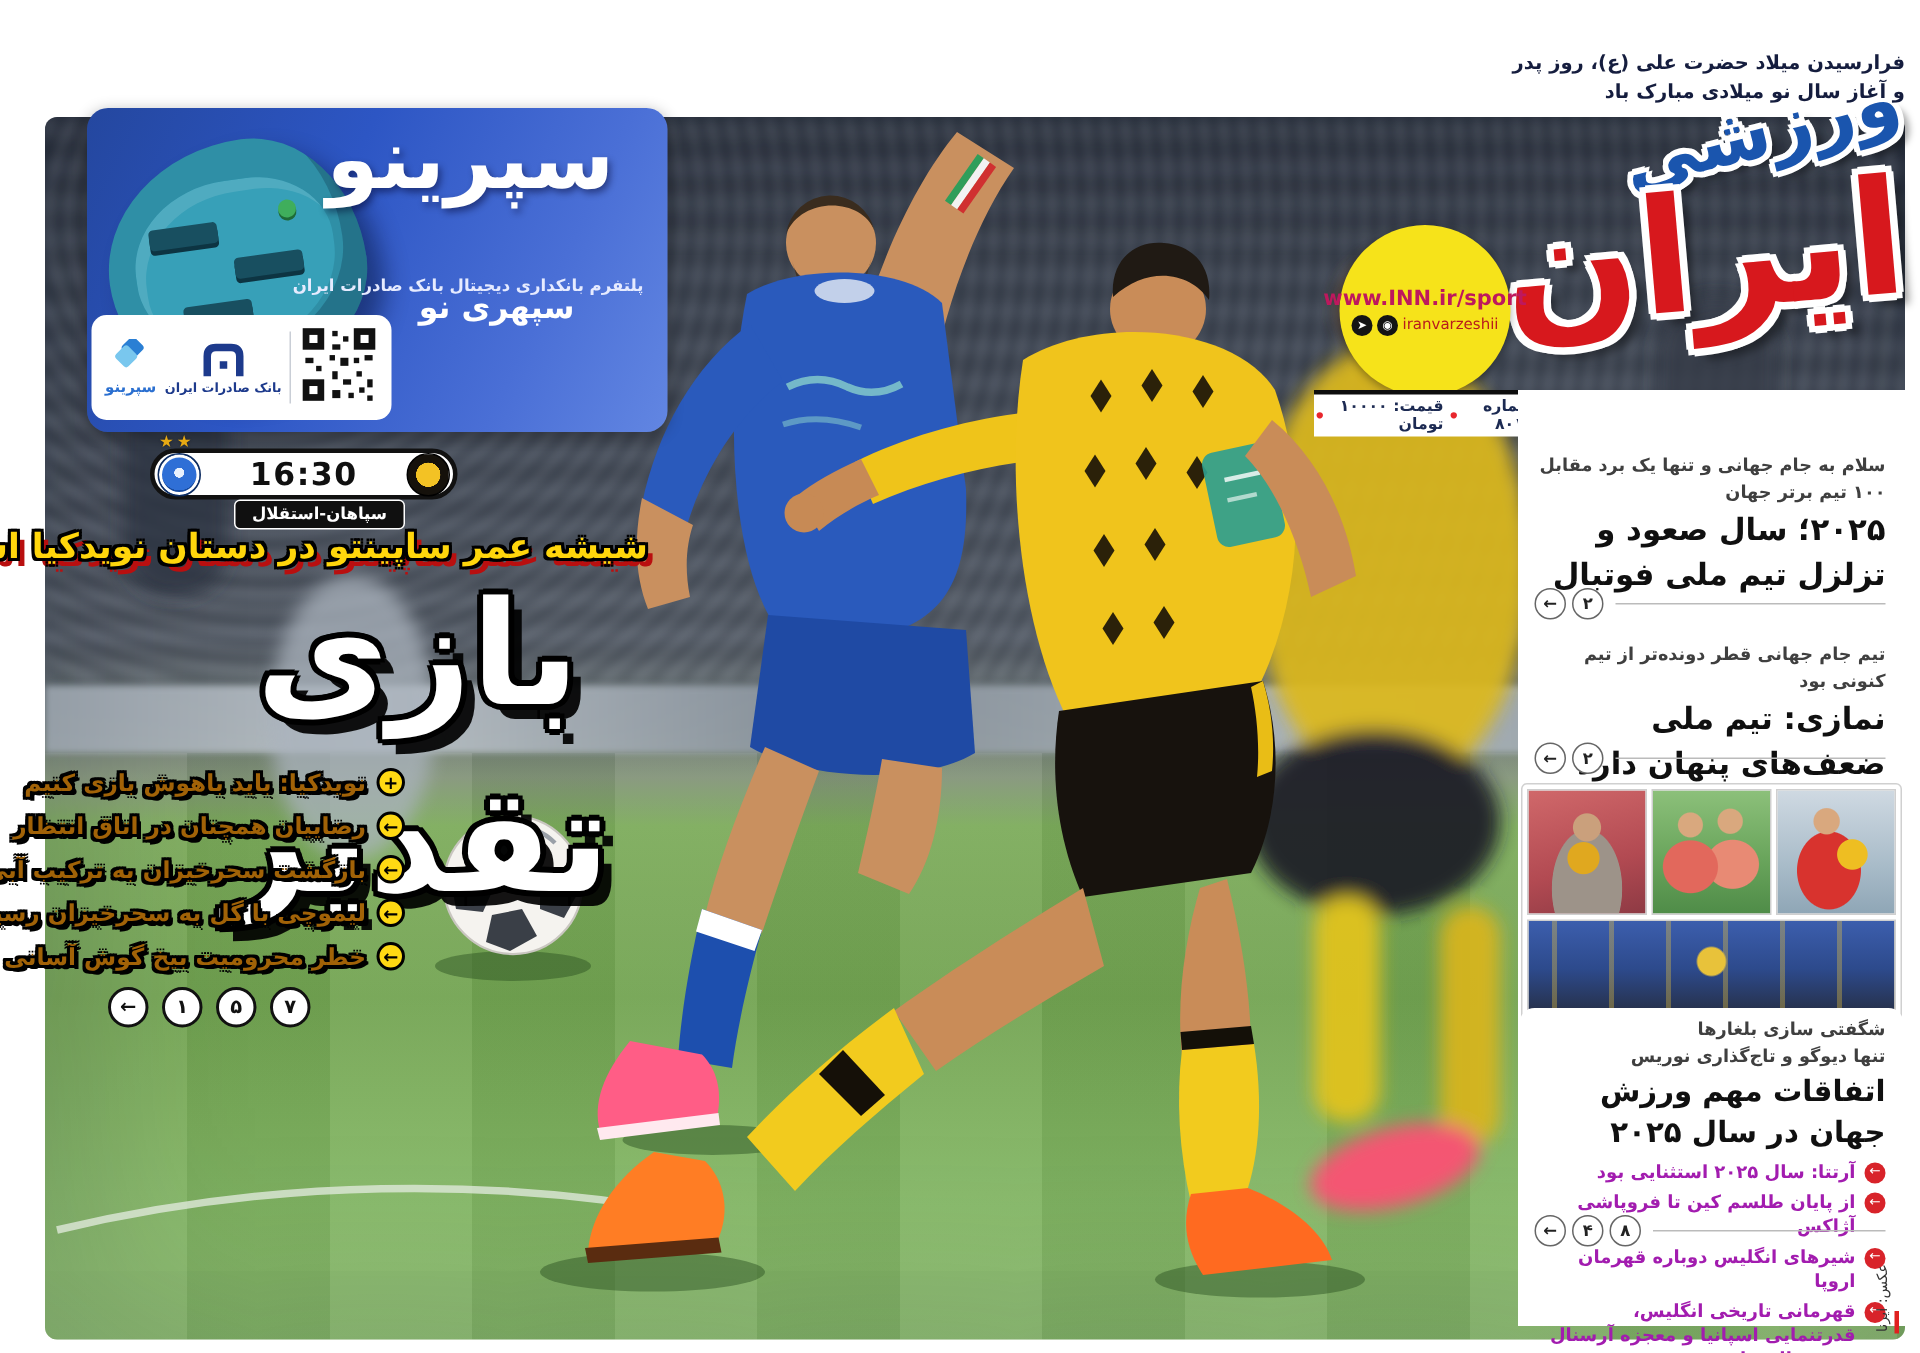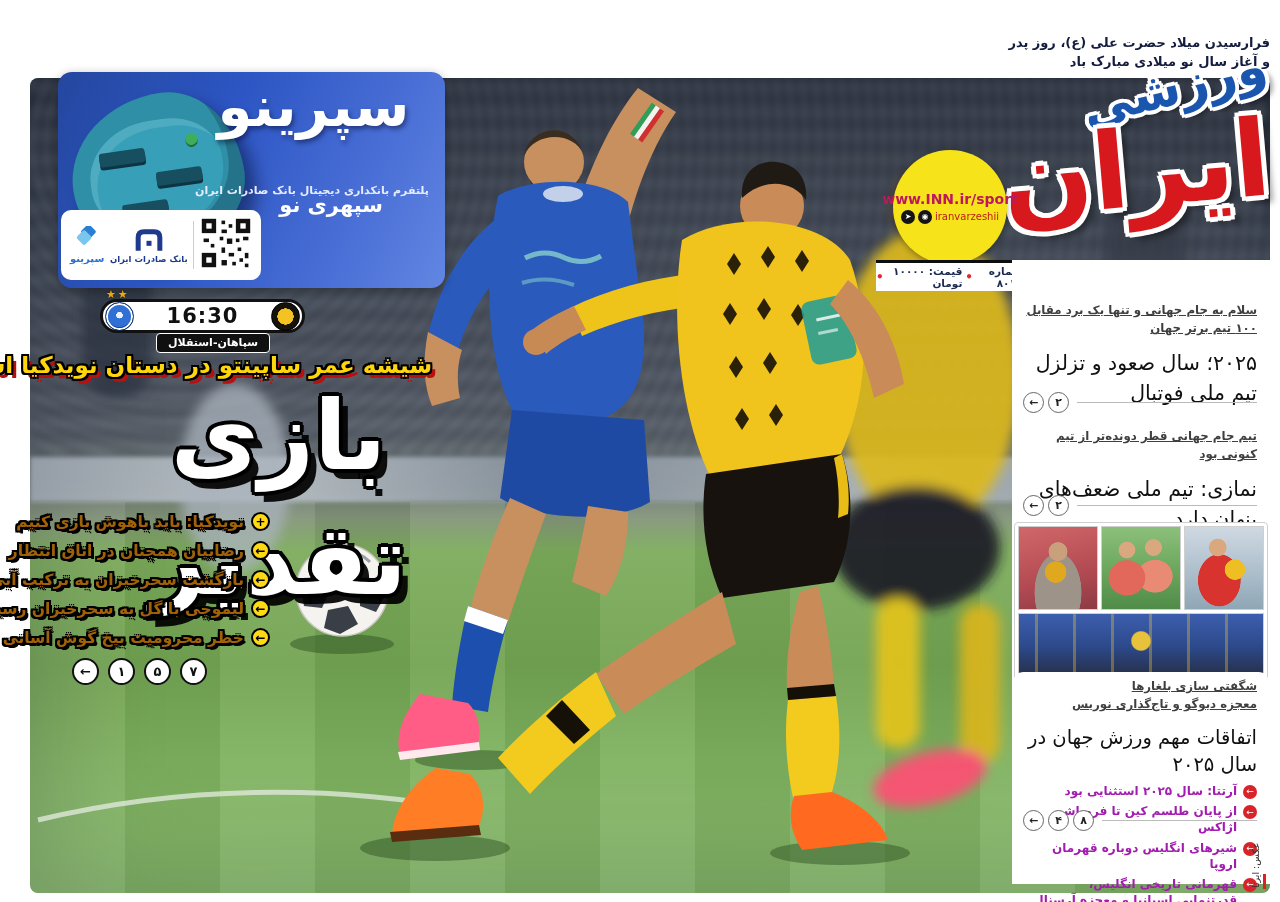--- a/index.html
+++ b/index.html
@@ -103,22 +103,22 @@
   .pg{width:27px;height:27px;border-radius:50%;background:#fff;border:2.5px solid #111;box-sizing:border-box;
     display:flex;align-items:center;justify-content:center;font-size:13px;font-weight:bold;color:#111;}
 
   
   .col-bg{position:absolute;left:1012px;top:260px;width:258px;height:624px;background:#fff;z-index:6;}
   .card{position:absolute;left:1013px;width:256px;background:#fff;border-radius:10px;direction:rtl;
     padding:7px 12px;box-sizing:border-box;z-index:7;}
   .card1{top:294px;height:124px;}
   .card2{top:420px;height:101px;}
   .card3{top:672px;height:164px;padding-top:5px;}
-  .k{font-size:11.8px;font-weight:bold;color:#3f3f3f;line-height:1.55;text-align:right;text-decoration:underline;}
-  .h{font-size:20.5px;font-weight:normal;color:#101010;line-height:1.5;text-align:right;margin-top:10px;}
+  .k{font-size:11.8px;font-weight:bold;color:#3f3f3f;line-height:1.55;text-align:right;}
+  .h{font-size:20.5px;font-weight:bold;color:#101010;line-height:1.5;text-align:right;margin-top:0;}
   .h3{font-size:19.5px;line-height:1.42;}
   .card-foot{position:absolute;left:10px;right:12px;bottom:5px;display:flex;align-items:center;gap:4px;direction:ltr;}
   .pg-s{width:21px;height:21px;border-radius:50%;background:#fff;border:1.5px solid #666;box-sizing:border-box;
     display:flex;align-items:center;justify-content:center;font-size:11px;font-weight:bold;color:#222;flex:0 0 auto;}
   .foot-line{flex:1;height:1px;background:#bbb;margin-left:4px;}
   .sb{display:flex;gap:6px;align-items:flex-start;margin-top:4px;direction:rtl;}
   .sb-ico{width:14px;height:14px;border-radius:50%;background:#d8232a;color:#fff;font-size:9px;flex:0 0 auto;
     display:flex;align-items:center;justify-content:center;margin-top:2px;line-height:1;}
   .sb-txt{font-size:12px;font-weight:bold;color:#a21caf;line-height:1.35;text-align:right;}
 
@@ -418,21 +418,21 @@
     <div class="strip-row">
       <div class="sp sp1"></div>
       <div class="sp sp2"></div>
       <div class="sp sp3"></div>
     </div>
     <div class="strip-wide"></div>
   </div>
 
   <div class="card card3">
     <div class="k">شگفتی سازی بلغارها</div>
-    <div class="k">معجزه دیوگو و تاج‌گذاری نوریس</div>
+    <div class="k">تنها دیوگو و تاج‌گذاری نوریس</div>
     <div class="h h3">اتفاقات مهم ورزش جهان در سال ۲۰۲۵</div>
     <div class="sb">
       <span class="sb-ico">←</span>
       <span class="sb-txt">آرتتا: سال ۲۰۲۵ استثنایی بود</span>
     </div>
     <div class="sb">
       <span class="sb-ico">←</span>
       <span class="sb-txt">از پایان طلسم کین تا فروپاشی آژاکس</span>
     </div>
     <div class="sb">

